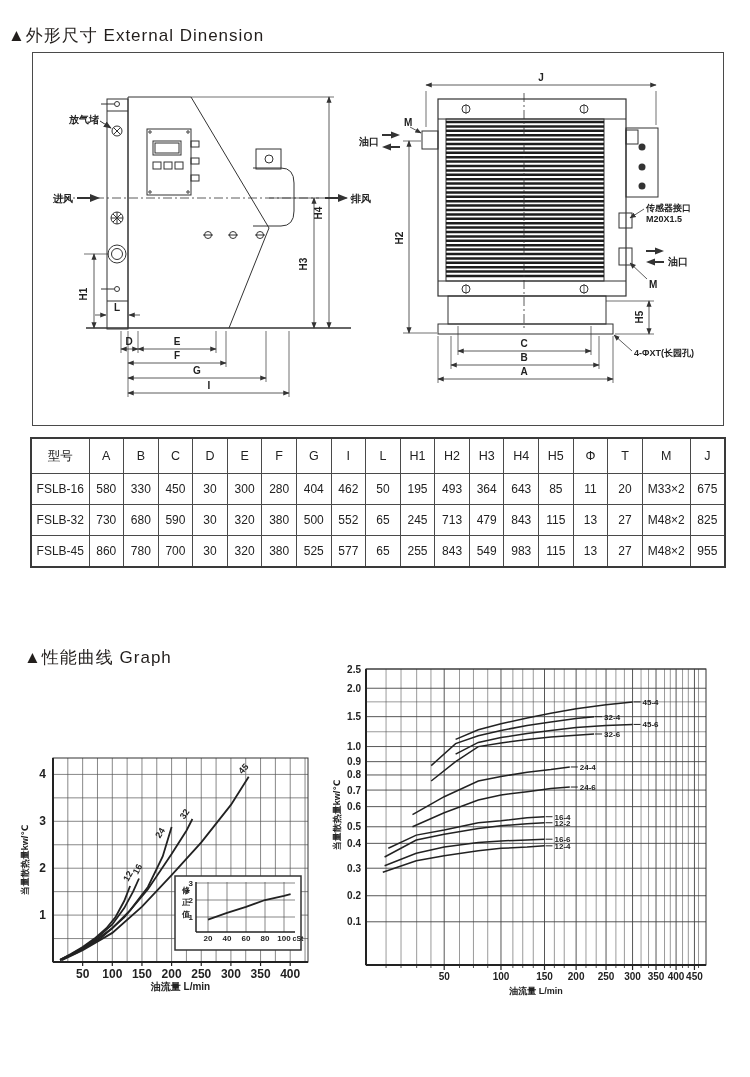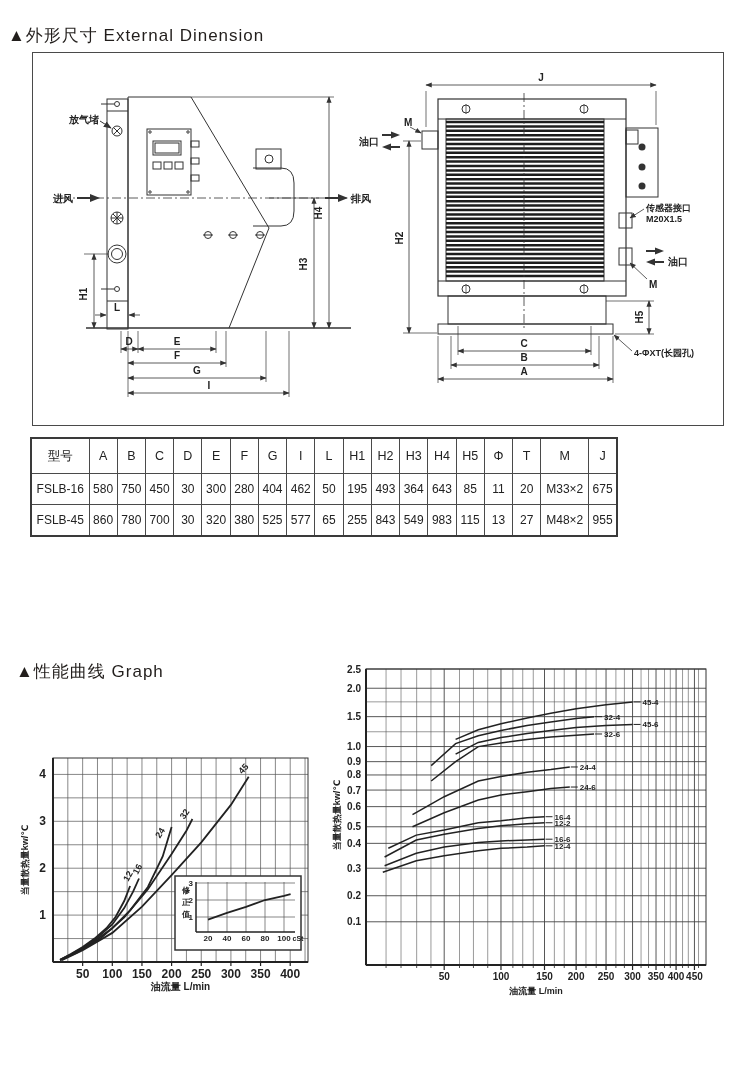--- a/index.html
+++ b/index.html
@@ -3,25 +3,25 @@
 <meta charset="utf-8">
 <style>
   html,body{margin:0;padding:0;}
   body{
     width:750px;height:1077px;position:relative;background:#fff;
     font-family:"Liberation Sans","DejaVu Sans",sans-serif;color:#1a1a1a;
     overflow:hidden;
   }
   .heading{position:absolute;font-size:17px;font-weight:normal;letter-spacing:1px;color:#221e1c;}
   #heading-dim{left:8px;top:24px;}
-  #heading-graph{left:16px;top:646px;margin-top:14px;}
+  #heading-graph{left:24px;top:646px;}
   .panel{position:absolute;left:32px;top:52px;width:690px;height:372px;border:1.5px solid #4a4a4a;}
   #drawings-svg{position:absolute;left:0;top:0;}
   #spec-table{
-    position:absolute;left:30px;top:437px;width:588px;border-collapse:collapse;
+    position:absolute;left:30px;top:437px;width:696px;border-collapse:collapse;
     table-layout:fixed;font-size:12px;color:#222;
   }
   #spec-table th,#spec-table td{
     border:1px solid #4a4a4a;text-align:center;vertical-align:middle;
     padding:0;font-weight:normal;overflow:hidden;white-space:nowrap;
   }
   #spec-table thead th{height:34px;font-size:12.5px;}
   #spec-table tbody td{height:30px;}
   #spec-table{border:2px solid #3a3a3a;}
   .chart-svg{position:absolute;}
@@ -314,37 +314,58 @@
         <th>Φ</th>
         <th>T</th>
         <th>M</th>
         <th>J</th>
       </tr>
     </thead>
   <tbody id="spec-body">
       <tr>
         <td>FSLB-16</td>
         <td>580</td>
-        <td>750</td>
+        <td>330</td>
         <td>450</td>
         <td>30</td>
         <td>300</td>
         <td>280</td>
         <td>404</td>
         <td>462</td>
         <td>50</td>
         <td>195</td>
         <td>493</td>
         <td>364</td>
         <td>643</td>
         <td>85</td>
         <td>11</td>
         <td>20</td>
         <td>M33×2</td>
         <td>675</td>
+      </tr>
+      <tr>
+        <td>FSLB-32</td>
+        <td>730</td>
+        <td>680</td>
+        <td>590</td>
+        <td>30</td>
+        <td>320</td>
+        <td>380</td>
+        <td>500</td>
+        <td>552</td>
+        <td>65</td>
+        <td>245</td>
+        <td>713</td>
+        <td>479</td>
+        <td>843</td>
+        <td>115</td>
+        <td>13</td>
+        <td>27</td>
+        <td>M48×2</td>
+        <td>825</td>
       </tr>
       <tr>
         <td>FSLB-45</td>
         <td>860</td>
         <td>780</td>
         <td>700</td>
         <td>30</td>
         <td>320</td>
         <td>380</td>
         <td>525</td>

